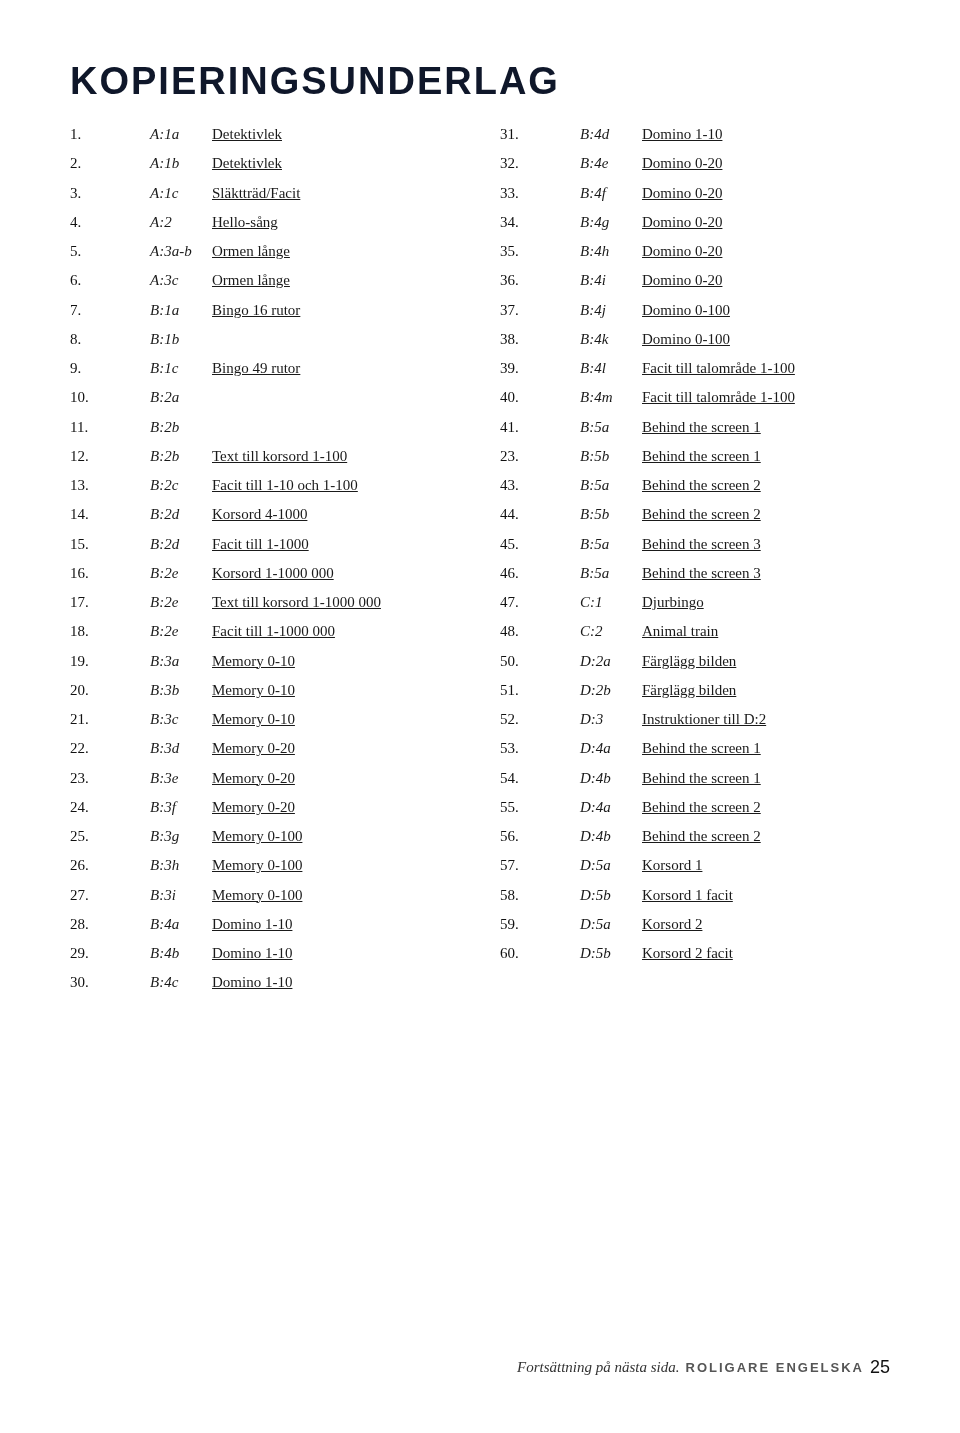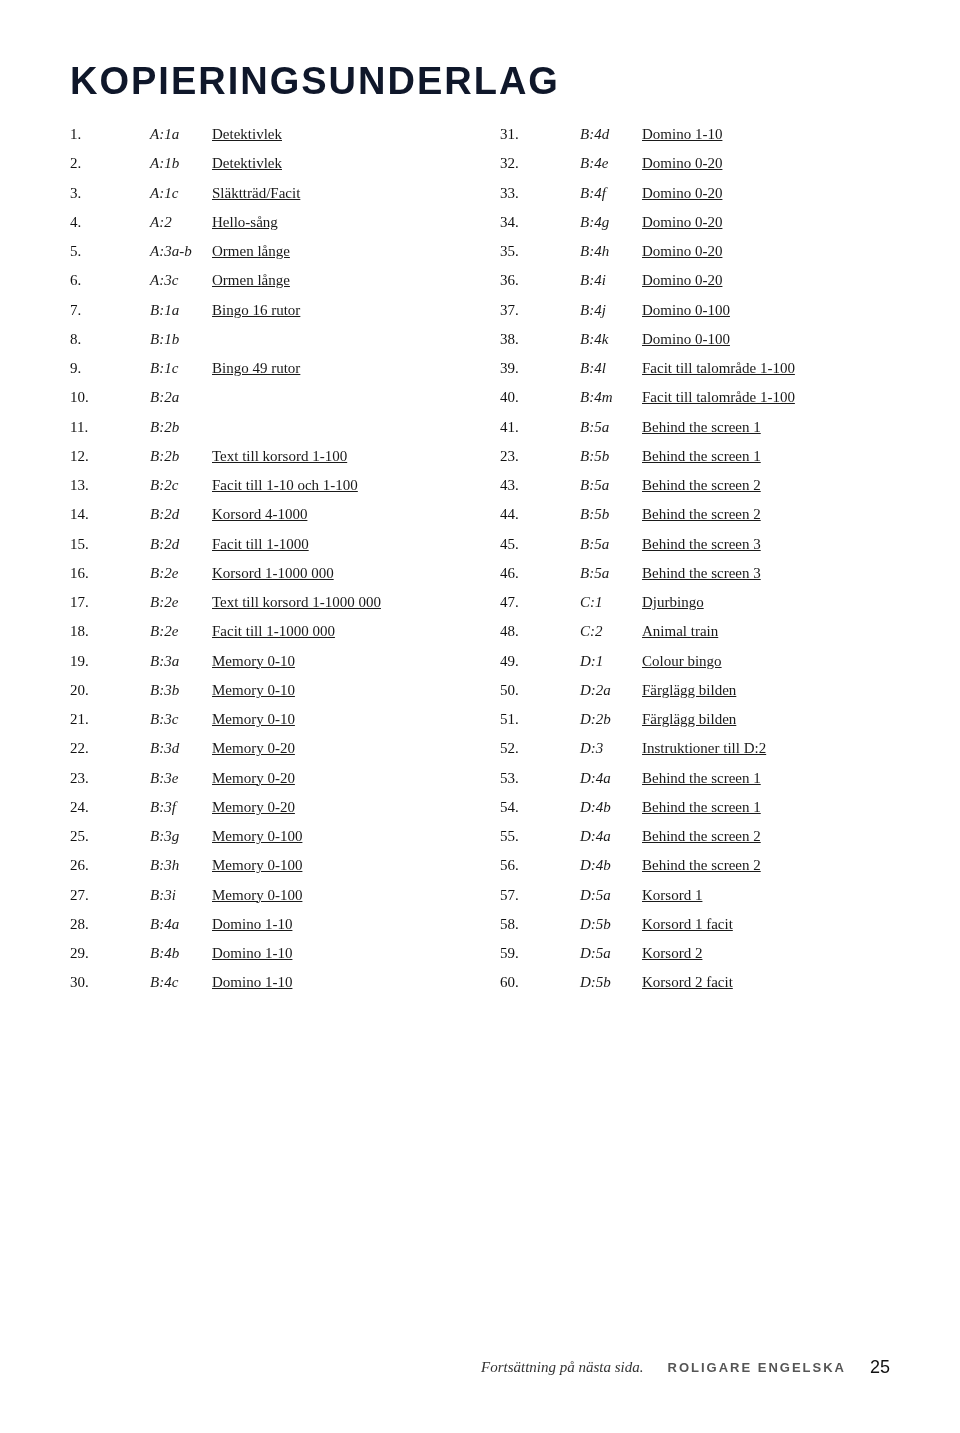--- a/index.html
+++ b/index.html
@@ -92,21 +92,21 @@
     }
 
     .footer-area {
       position: absolute;
       bottom: 55px;
       left: 70px;
       right: 70px;
       display: flex;
       justify-content: flex-end;
       align-items: center;
-      gap: 24px;
+      gap: 6px;
       margin-top: 20px;
     }
   </style>
 </head>
 <body>
 
 <h1>KOPIERINGSUNDERLAG</h1>
 
 <div class="content-area">
   <div class="column" id="left-col">
@@ -341,25 +341,20 @@
     </div>
       <div class="entry">
       <span class="entry-num">47.</span>
       <span class="entry-code">C:1</span>
       <span class="entry-text">Djurbingo</span>
     </div>
       <div class="entry">
       <span class="entry-num">48.</span>
       <span class="entry-code">C:2</span>
       <span class="entry-text">Animal train</span>
-    </div>
-      <div class="entry">
-      <span class="entry-num">49.</span>
-      <span class="entry-code">D:1</span>
-      <span class="entry-text">Colour bingo</span>
     </div>
       <div class="entry">
       <span class="entry-num">50.</span>
       <span class="entry-code">D:2a</span>
       <span class="entry-text">Färglägg bilden</span>
     </div>
       <div class="entry">
       <span class="entry-num">51.</span>
       <span class="entry-code">D:2b</span>
       <span class="entry-text">Färglägg bilden</span>

